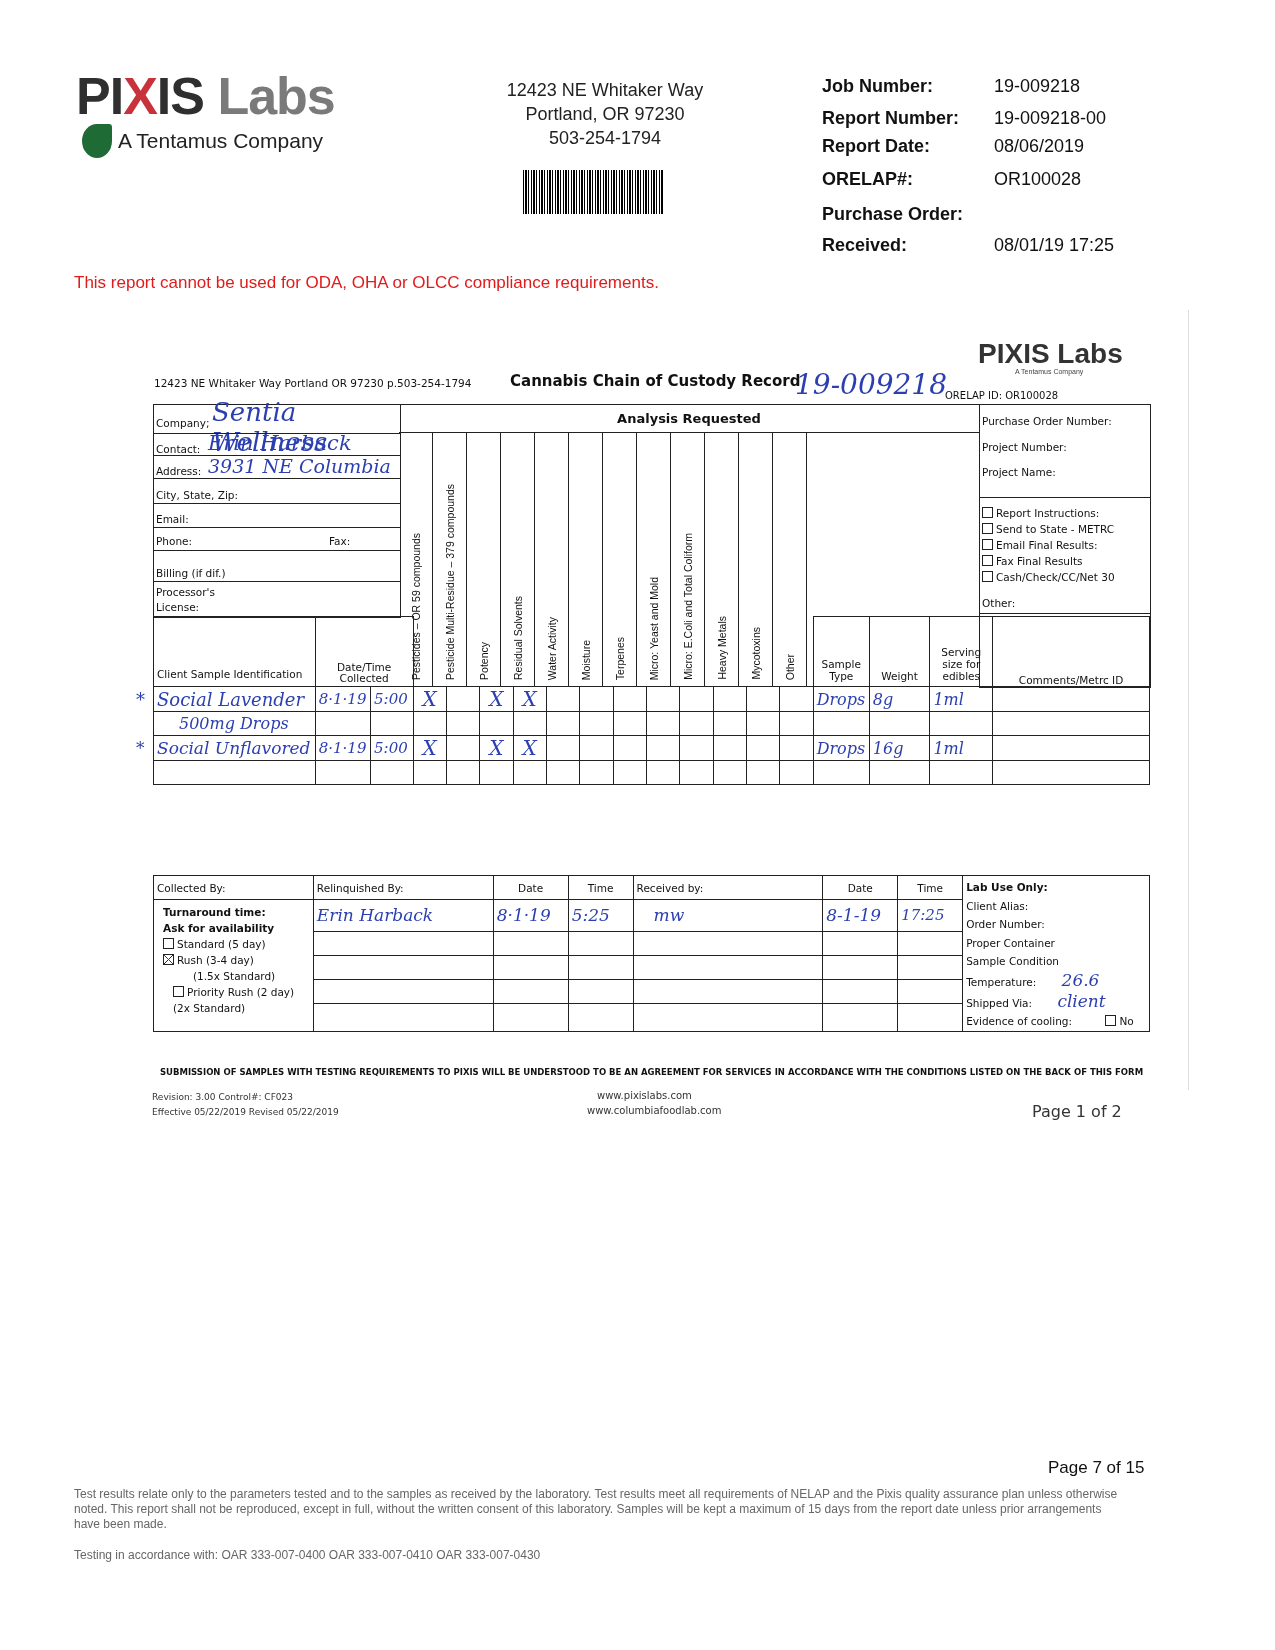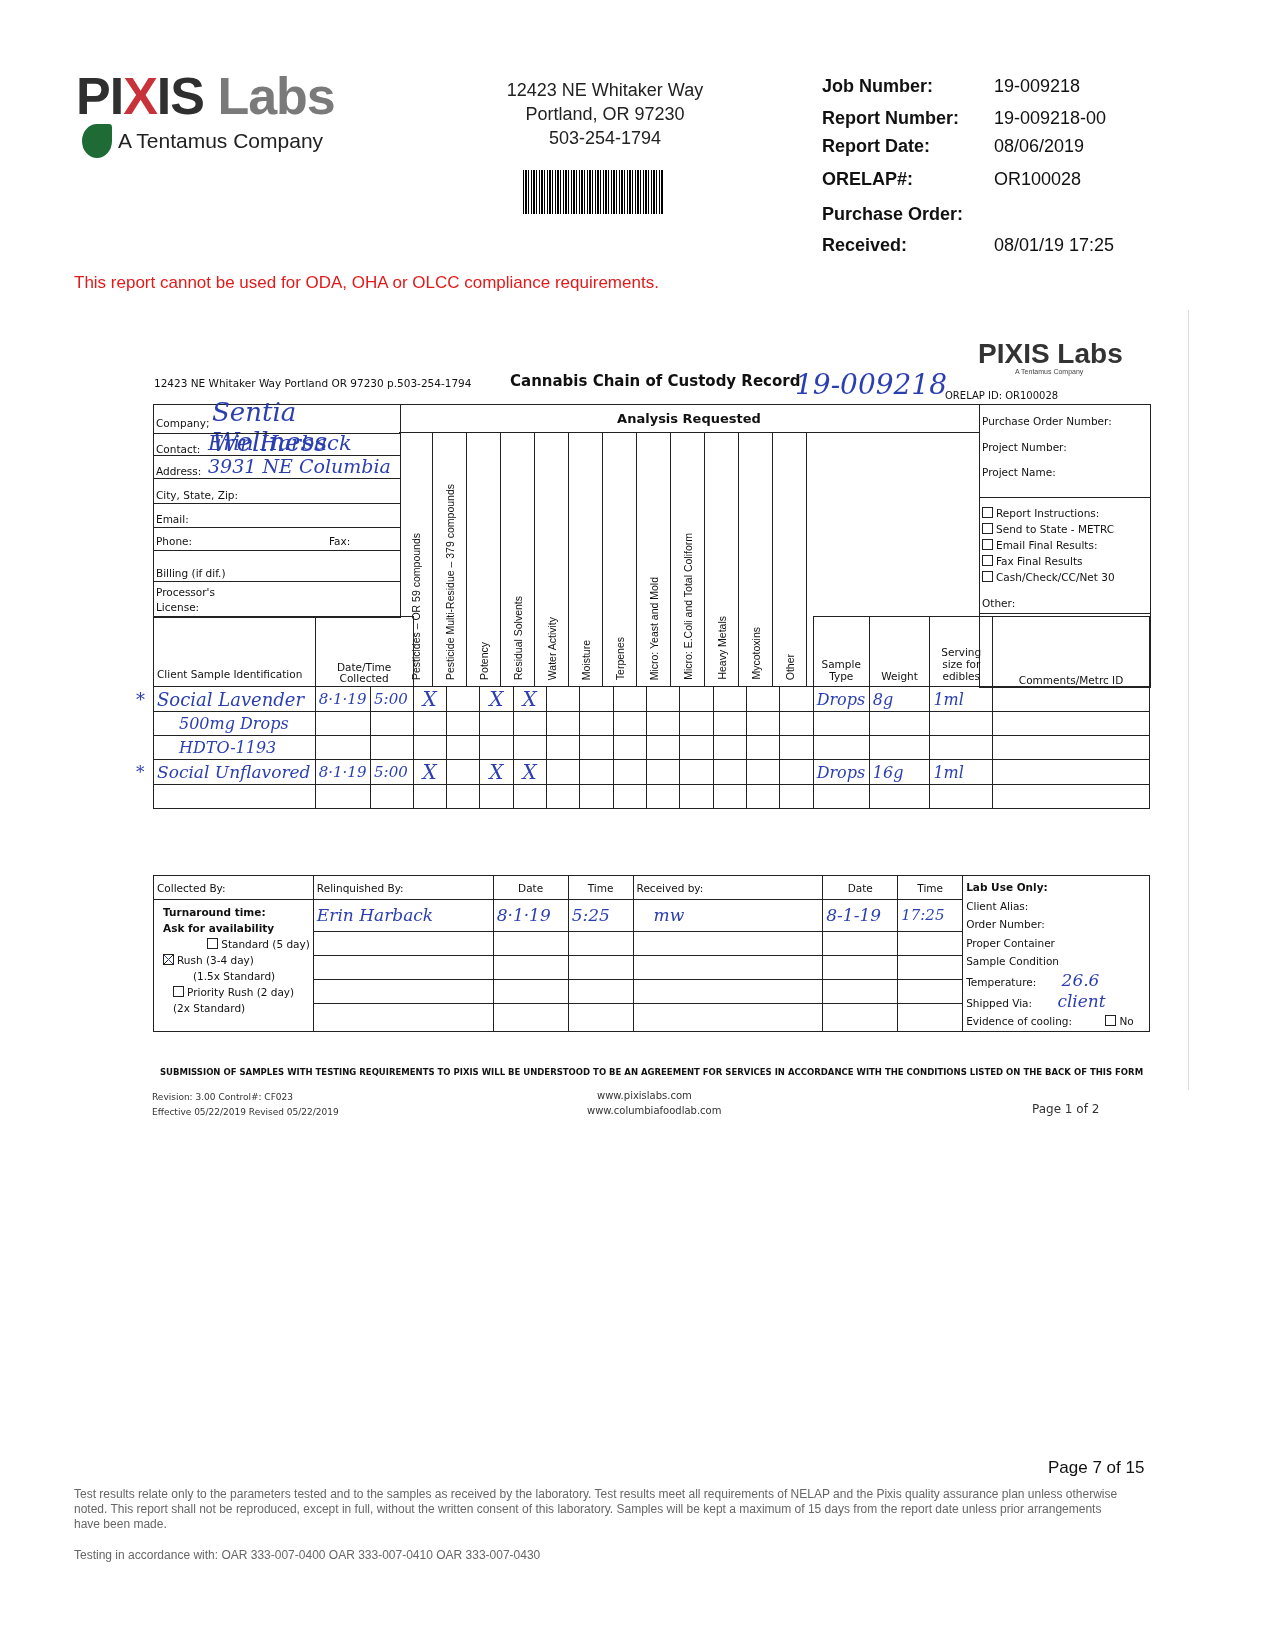--- a/index.html
+++ b/index.html
@@ -231,41 +231,20 @@
         <td></td>
         <td></td>
         <td></td>
         <td></td>
         <td></td>
         <td></td>
         <td></td>
         <td></td>
         <td></td>
       </tr>
-  <tr style="height:24px">
-        <td class="hand" style="font-size:16px; padding-left:25px;">HDTO-1193</td>
-        <td></td>
-        <td></td>
-        <td></td>
-        <td></td>
-        <td></td>
-        <td></td>
-        <td></td>
-        <td></td>
-        <td></td>
-        <td></td>
-        <td></td>
-        <td></td>
-        <td></td>
-        <td></td>
-        <td></td>
-        <td></td>
-        <td></td>
-        <td></td>
-      </tr>
 
   <tr style="height:24px">
     <td class="hand" style="font-size:17px; position:relative;"><span style="position:absolute; left:-18px; top:2px;">*</span><span>Social Unflavored</span></td>
     <td class="hand" style="font-size:15px;">8·1·19</td>
     <td class="hand" style="font-size:15px;">5:00</td>
     <td class="hand" style="font-size:20px; text-align:center;">X</td>
         <td></td>
     <td class="hand" style="font-size:20px; text-align:center;">X</td>
     <td class="hand" style="font-size:20px; text-align:center;">X</td>
     <td></td>
@@ -333,21 +312,21 @@
       <div>Sample Condition</div>
       <div><span>Temperature:</span> <span class="hand" style="font-size:17px; margin-left:22px;">26.6</span></div>
       <div><span>Shipped Via:</span> <span class="hand" style="font-size:17px; margin-left:22px;text-align:center;">client</span></div>
       <div><span>Evidence of cooling:</span> <span style="margin-left:30px;"><span class="cb"></span><span>No</span></span></div>
     </td>
   </tr>
   <tr style="height:24px">
     <td rowspan="5" style="vertical-align:top; padding-top:4px; line-height:16px;">
       <div style="font-weight:bold; padding-left:6px;">Turnaround time:</div>
       <div style="font-weight:bold; padding-left:6px;">Ask for availability</div>
-      <div style="padding-left:6px;text-align:right;"><span class="cb"></span><span>Standard (5 day)</span></div>
+      <div style="padding-left:6px;"><span class="cb"></span><span>Standard (5 day)</span></div>
       <div style="padding-left:6px;"><span class="cb" style="background:linear-gradient(45deg,transparent 45%,#2b3fb0 45%,#2b3fb0 55%,transparent 55%),linear-gradient(-45deg,transparent 45%,#222 45%,#222 55%,transparent 55%);"></span><span>Rush (3-4 day)</span></div>
       <div style="padding-left:36px;">(1.5x Standard)</div>
       <div style="padding-left:16px;"><span class="cb"></span><span>Priority Rush (2 day)</span></div>
       <div style="padding-left:16px;">(2x Standard)</div>
     </td>
     <td class="hand" style="font-size:17px;">Erin Harback</td>
     <td class="hand" style="font-size:17px;">8·1·19</td>
     <td class="hand" style="font-size:17px;">5:25</td>
     <td class="hand" style="font-size:17px; padding-left:20px;">mw</td>
     <td class="hand" style="font-size:17px;">8-1-19</td>
@@ -386,17 +365,17 @@
         <td></td>
       </tr>
 </tbody>
   </table>
 
 <div class="abs" style="left:160px; top:1067px; font-family:'DejaVu Sans',sans-serif; font-size:8.5px; font-weight:bold; white-space:nowrap;">SUBMISSION OF SAMPLES WITH TESTING REQUIREMENTS TO PIXIS WILL BE UNDERSTOOD TO BE AN AGREEMENT FOR SERVICES IN ACCORDANCE WITH THE CONDITIONS LISTED ON THE BACK OF THIS FORM</div>
 <div class="abs" style="left:152px; top:1092px; font-family:'DejaVu Sans',sans-serif; font-size:9px; color:#333;">Revision: 3.00  Control#: CF023</div>
 <div class="abs" style="left:152px; top:1107px; font-family:'DejaVu Sans',sans-serif; font-size:9px; color:#333;">Effective 05/22/2019 Revised 05/22/2019</div>
 <div class="abs" style="left:597px; top:1090px; font-family:'DejaVu Sans',sans-serif; font-size:10px; color:#333;">www.pixislabs.com</div>
 <div class="abs" style="left:587px; top:1105px; font-family:'DejaVu Sans',sans-serif; font-size:10px; color:#333;">www.columbiafoodlab.com</div>
-<div class="abs" style="left:1032px; top:1102px; font-family:'DejaVu Sans',sans-serif; font-size:12px; color:#333;">Page 1 of 2</div>
+<div class="abs" style="left:1032px; top:1102px; font-family:'DejaVu Sans',sans-serif; font-size:16px; color:#333;">Page 1 of 2</div>
 
 <div class="abs page-no">Page 7 of 15</div>
 <div class="abs footer-note">Test results relate only to the parameters tested and to the samples as received by the laboratory. Test results meet all requirements of NELAP and the Pixis quality assurance plan unless otherwise noted. This report shall not be reproduced, except in full, without the written consent of this laboratory. Samples will be kept a maximum of 15 days from the report date unless prior arrangements have been made.</div>
 <div class="abs footer-test">Testing in accordance with:  OAR 333-007-0400 OAR 333-007-0410  OAR 333-007-0430</div>
 
 </body></html>

